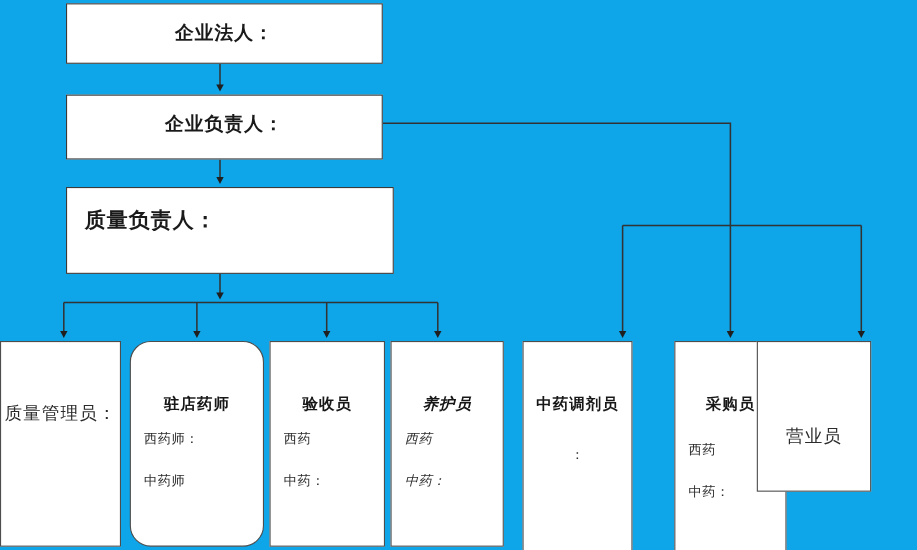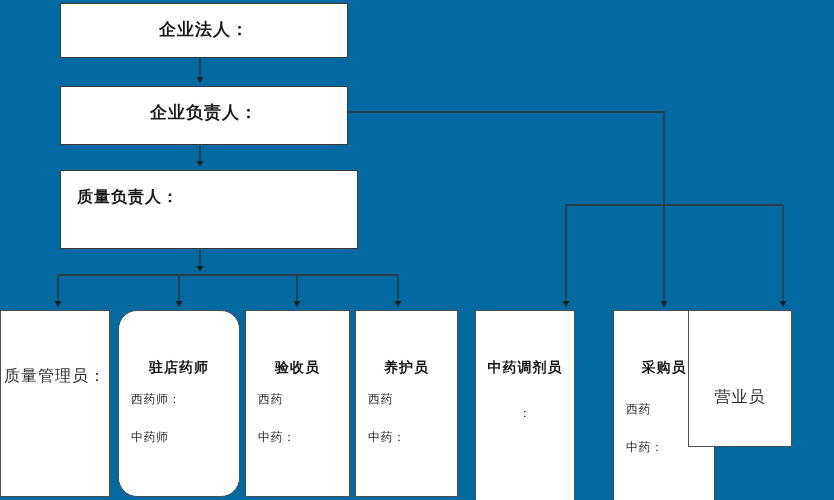--- a/index.html
+++ b/index.html
@@ -5,21 +5,21 @@
 <style>
   html, body {
     margin: 0;
     padding: 0;
     background: #ffffff;
   }
   #chart-root {
     position: relative;
     width: 834px;
     height: 500px;
-    background: #0369a1;
+    background: #0ea5e9;
     font-family: "DejaVu Sans", "Liberation Sans", sans-serif;
     overflow: hidden;
   }
   #connector-layer {
     position: absolute;
     left: 0;
     top: 0;
     width: 834px;
     height: 500px;
     pointer-events: none;
@@ -46,21 +46,21 @@
   }
   .node-title-left {
     position: absolute;
     text-align: left;
     font-weight: bold;
     color: #1a1a1a;
     white-space: nowrap;
   }
   .t-lvl1 { font-size: 17px; letter-spacing: 1px; top: 14px; }
   .t-lvl2 { font-size: 17px; letter-spacing: 1px; top: 14px; }
-  .t-lvl3 { font-size: 16px; letter-spacing: 1px; top: 16px; left: 16px; }
+  .t-lvl3 { font-size: 19px; letter-spacing: 1px; top: 16px; left: 16px; }
 
   
   .staff-head {
     position: absolute;
     left: 0;
     right: 0;
     text-align: center;
     font-size: 14px;
     font-weight: bold;
     color: #171717;
@@ -145,21 +145,21 @@
     <div class="staff-sub" style="left:12px; top:80px;">西药师：</div>
     <div class="staff-sub" style="left:12px; top:118px;">中药师</div>
   </div>
 
   <div class="node-box" style="left:245px; top:310px; width:105px; height:187px;">
     <div class="staff-head" style="top:48px;">验收员</div>
     <div class="staff-sub" style="left:12px; top:80px;">西药</div>
     <div class="staff-sub" style="left:12px; top:118px;">中药：</div>
   </div>
 
-  <div class="node-box" style="left:355px; top:310px; width:103px; height:187px;">
+  <div class="node-box" style="left:355px; top:310px; width:103px; height:187px;font-style:italic;">
     <div class="staff-head" style="top:48px;">养护员</div>
     <div class="staff-sub" style="left:12px; top:80px;">西药</div>
     <div class="staff-sub" style="left:12px; top:118px;">中药：</div>
   </div>
 
   <div class="node-box" style="left:475px; top:310px; width:100px; height:203px;">
     <div class="staff-head" style="top:48px;">中药调剂员</div>
     <div class="staff-sub centered" style="top:94px;">：</div>
   </div>
 

